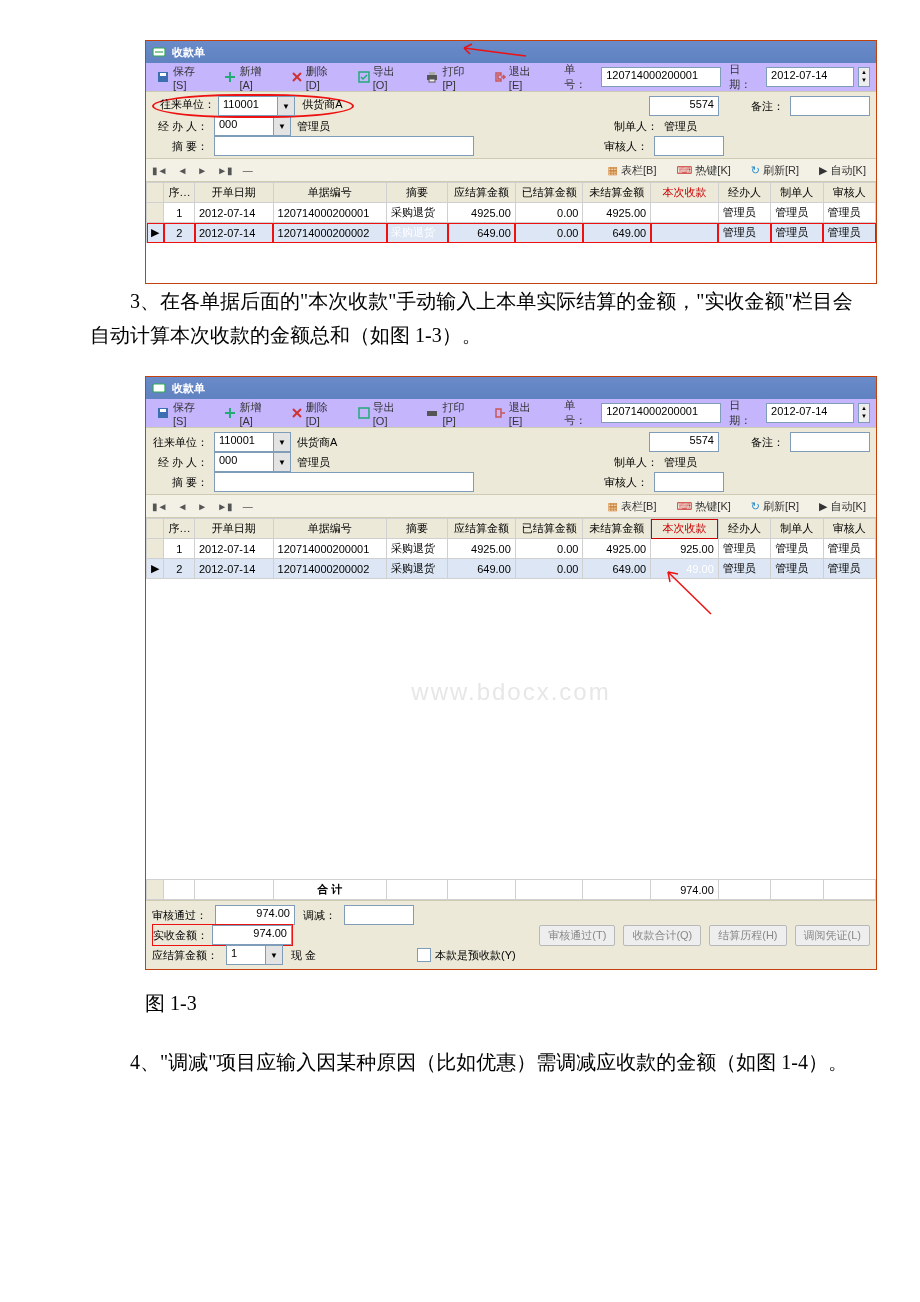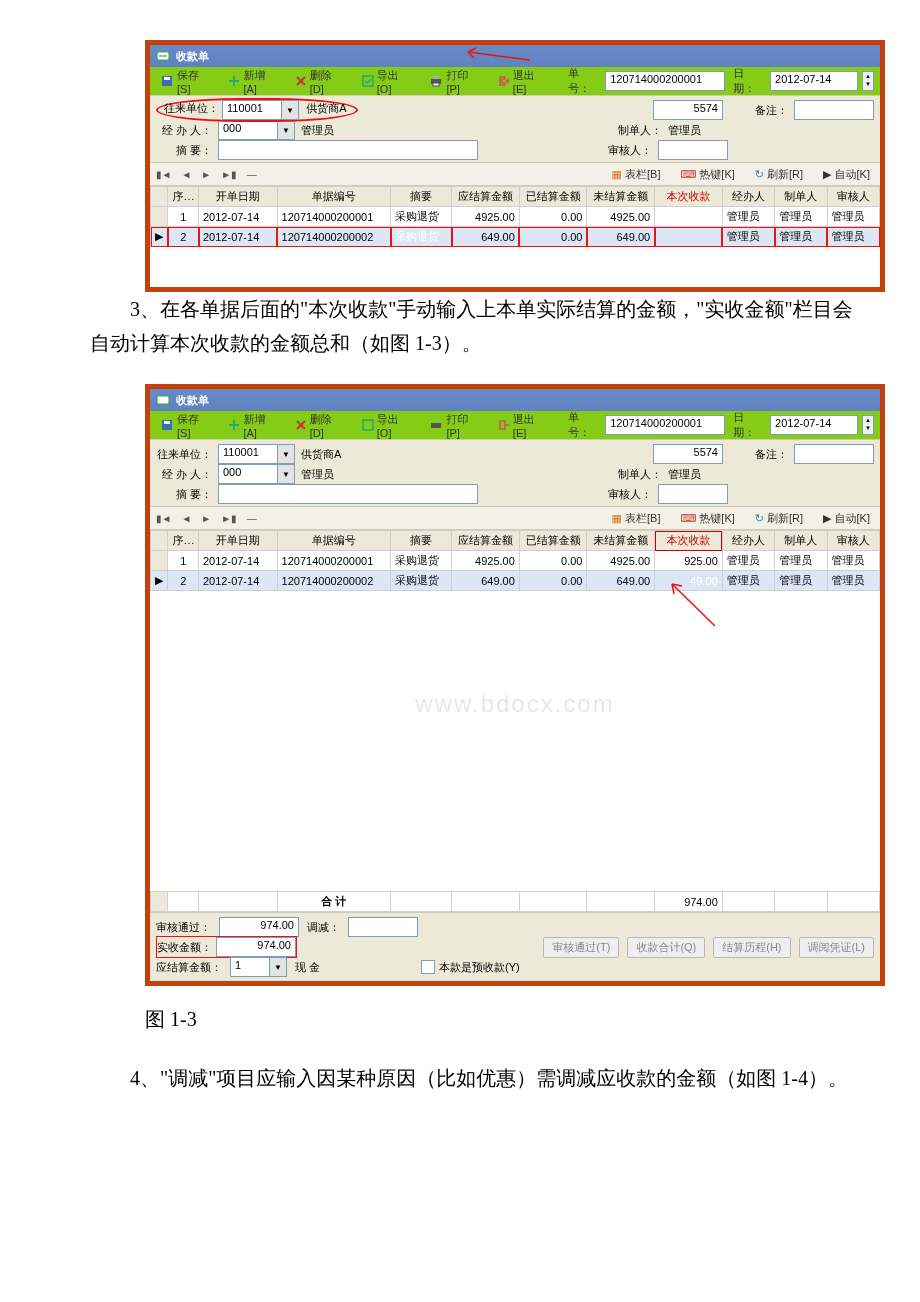--- a/index.html
+++ b/index.html
@@ -2,36 +2,36 @@
 <html><head>
 <meta charset="utf-8">
 <style>
   html, body { margin: 0; padding: 0; background: #fff; font-family: "Microsoft YaHei", SimSun, Arial, sans-serif; font-size: 12px; color: #000; }
   .page { width: 920px; margin: 0 auto; padding: 40px 0 80px 0; }
 
   .indent-figure { margin-left: 145px; }
 
   .app {
     position: relative;
-    border: 5px solid #c2410c;
+    border: 1px solid #c2410c;
     background: #ece9d8;
     font-size: 11px;
   }
   .app-title-bar {
     display: flex; align-items: center;
     height: 22px;
     background: linear-gradient(#6a8ac8, #5f82c1);
     color: #fff; padding: 0 6px; gap: 6px;
   }
   .app-title-bar .title { font-weight: bold; }
   .icon-svg { flex: 0 0 auto; }
 
   .toolbar {
     display: flex; align-items: center;
-    height: 28px; background: #84cc16; border-bottom: 1px solid #cfcab2;
+    height: 28px; background: #c4b5fd; border-bottom: 1px solid #cfcab2;
     padding: 0 6px; gap: 8px;
   }
   .tbtn {
     display: inline-flex; align-items: center; gap: 3px;
     padding: 2px 4px; color: #333; cursor: default;
   }
   .toolbar .sep { flex: 1 1 auto; }
   .kv { display: flex; align-items: center; gap: 4px; }
   .kv label { color: #333; }
   .inp { background: #fff; border: 1px solid #7f9db9; padding: 1px 4px; height: 16px; font-size: 11px; }

